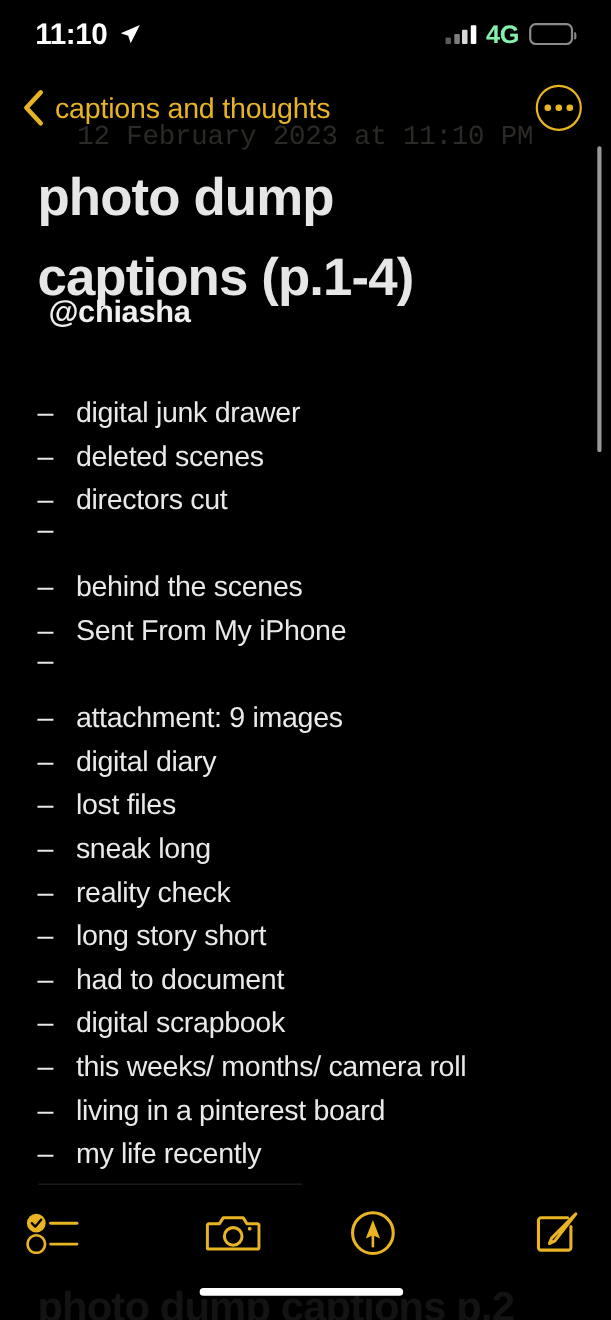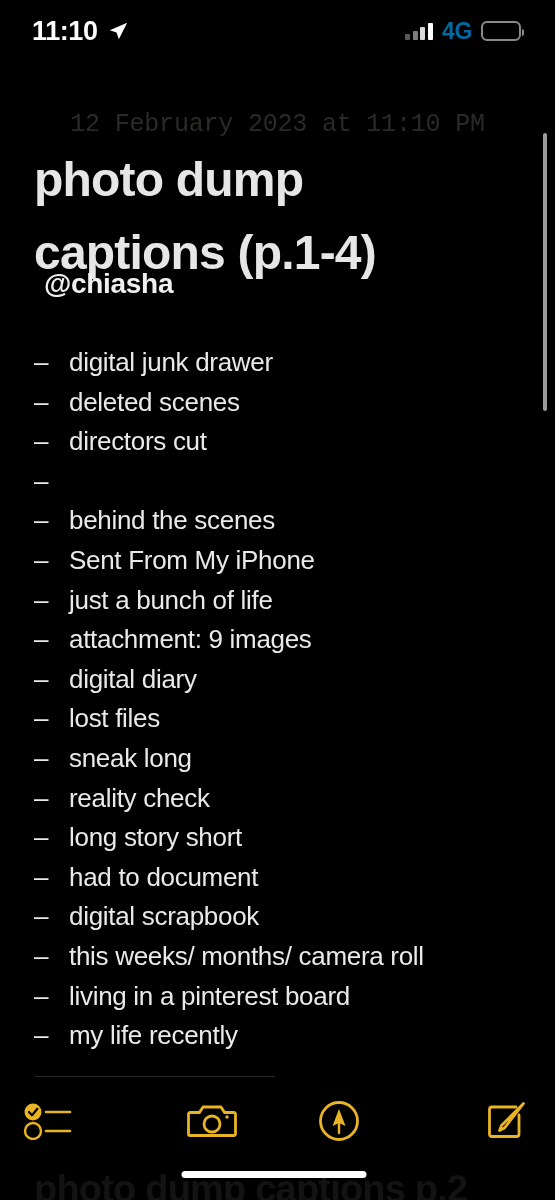--- a/index.html
+++ b/index.html
@@ -32,21 +32,21 @@
   }
   .loc-arrow { display:block; }
   .sb-right { display:flex; align-items:center; gap:9px; }
   .signal { display:flex; align-items:flex-end; gap:2.5px; height:17px; }
   .signal i { display:block; width:5px; border-radius:1px; background:#fff; }
   .signal i.b1 { height:6px;  background:#5a5a5a; }
   .signal i.b2 { height:9px;  background:#7d7d7d; }
   .signal i.b3 { height:13px; background:#d8d8d8; }
   .signal i.b4 { height:17px; background:#fff; }
   .net {
-    color:#0369a1; font-size:23px; font-weight:600;
+    color:#86efac; font-size:23px; font-weight:600;
     letter-spacing:-0.3px; line-height:1;
   }
   .battery {
     position:relative; width:40px; height:20px;
     border:2px solid #8a8a8a; border-radius:6px;
     padding:2px;
   }
   .battery::after {
     content:""; position:absolute;
     right:-5px; top:6px; width:2.5px; height:7px;
@@ -120,21 +120,21 @@
     display:flex; align-items:baseline;
     height:39.6px;
     color:#e9e9e9;
     font-size:26px;
     letter-spacing:-0.3px;
   }
   .dash {
     width:35px; flex:0 0 35px;
     color:#e9e9e9; font-size:26px;
   }
-  .item-text { white-space:nowrap; }
+  .item-text { white-space:nowrap;margin-top:13px; }
 
   
   .scrollbar {
     position:absolute; left:543px; top:133px;
     width:4px; height:278px;
     background:#9a9a9a; border-radius:2px;
   }
 
   
   .toolbar-divider {
@@ -192,20 +192,33 @@
           <i class="b3"></i>
           <i class="b4"></i>
       </span>
       <span class="net">4G</span>
       <span class="battery">
         <span class="battery-fill" style="width:42%"></span>
       </span>
     </div>
   </div>
 
+  <div class="navbar">
+    <button class="back-btn">
+      <svg width="20" height="34" viewBox="0 0 20 34">
+        <path d="M17 3 L4 17 L17 31" fill="none" stroke="#E8B424" stroke-width="4.2" stroke-linecap="round" stroke-linejoin="round"></path>
+      </svg>
+      <span class="back-title">captions and thoughts</span>
+    </button>
+    <button class="more-btn">
+      <span></span>
+      <span></span>
+      <span></span>
+    </button>
+  </div>
 
   <div class="note">
     <div class="note-date">12 February 2023 at 11:10 PM</div>
     <div class="note-title">photo dump captions (p.1-4)</div>
     <div class="note-author">@chiasha</div>
     <ul class="note-list">
       <li>
           <span class="dash">–</span>
           <span class="item-text">digital junk drawer</span>
         </li>
@@ -223,21 +236,20 @@
       <li>
           <span class="dash">–</span>
           <span class="item-text">behind the scenes</span>
         </li>
       <li>
           <span class="dash">–</span>
           <span class="item-text">Sent From My iPhone</span>
         </li>
       <li>
           <span class="dash">–</span>
-          <span class="item-text">just a bunch of life</span>
         </li>
       <li>
           <span class="dash">–</span>
           <span class="item-text">attachment: 9 images</span>
         </li>
       <li>
           <span class="dash">–</span>
           <span class="item-text">digital diary</span>
         </li>
       <li>

